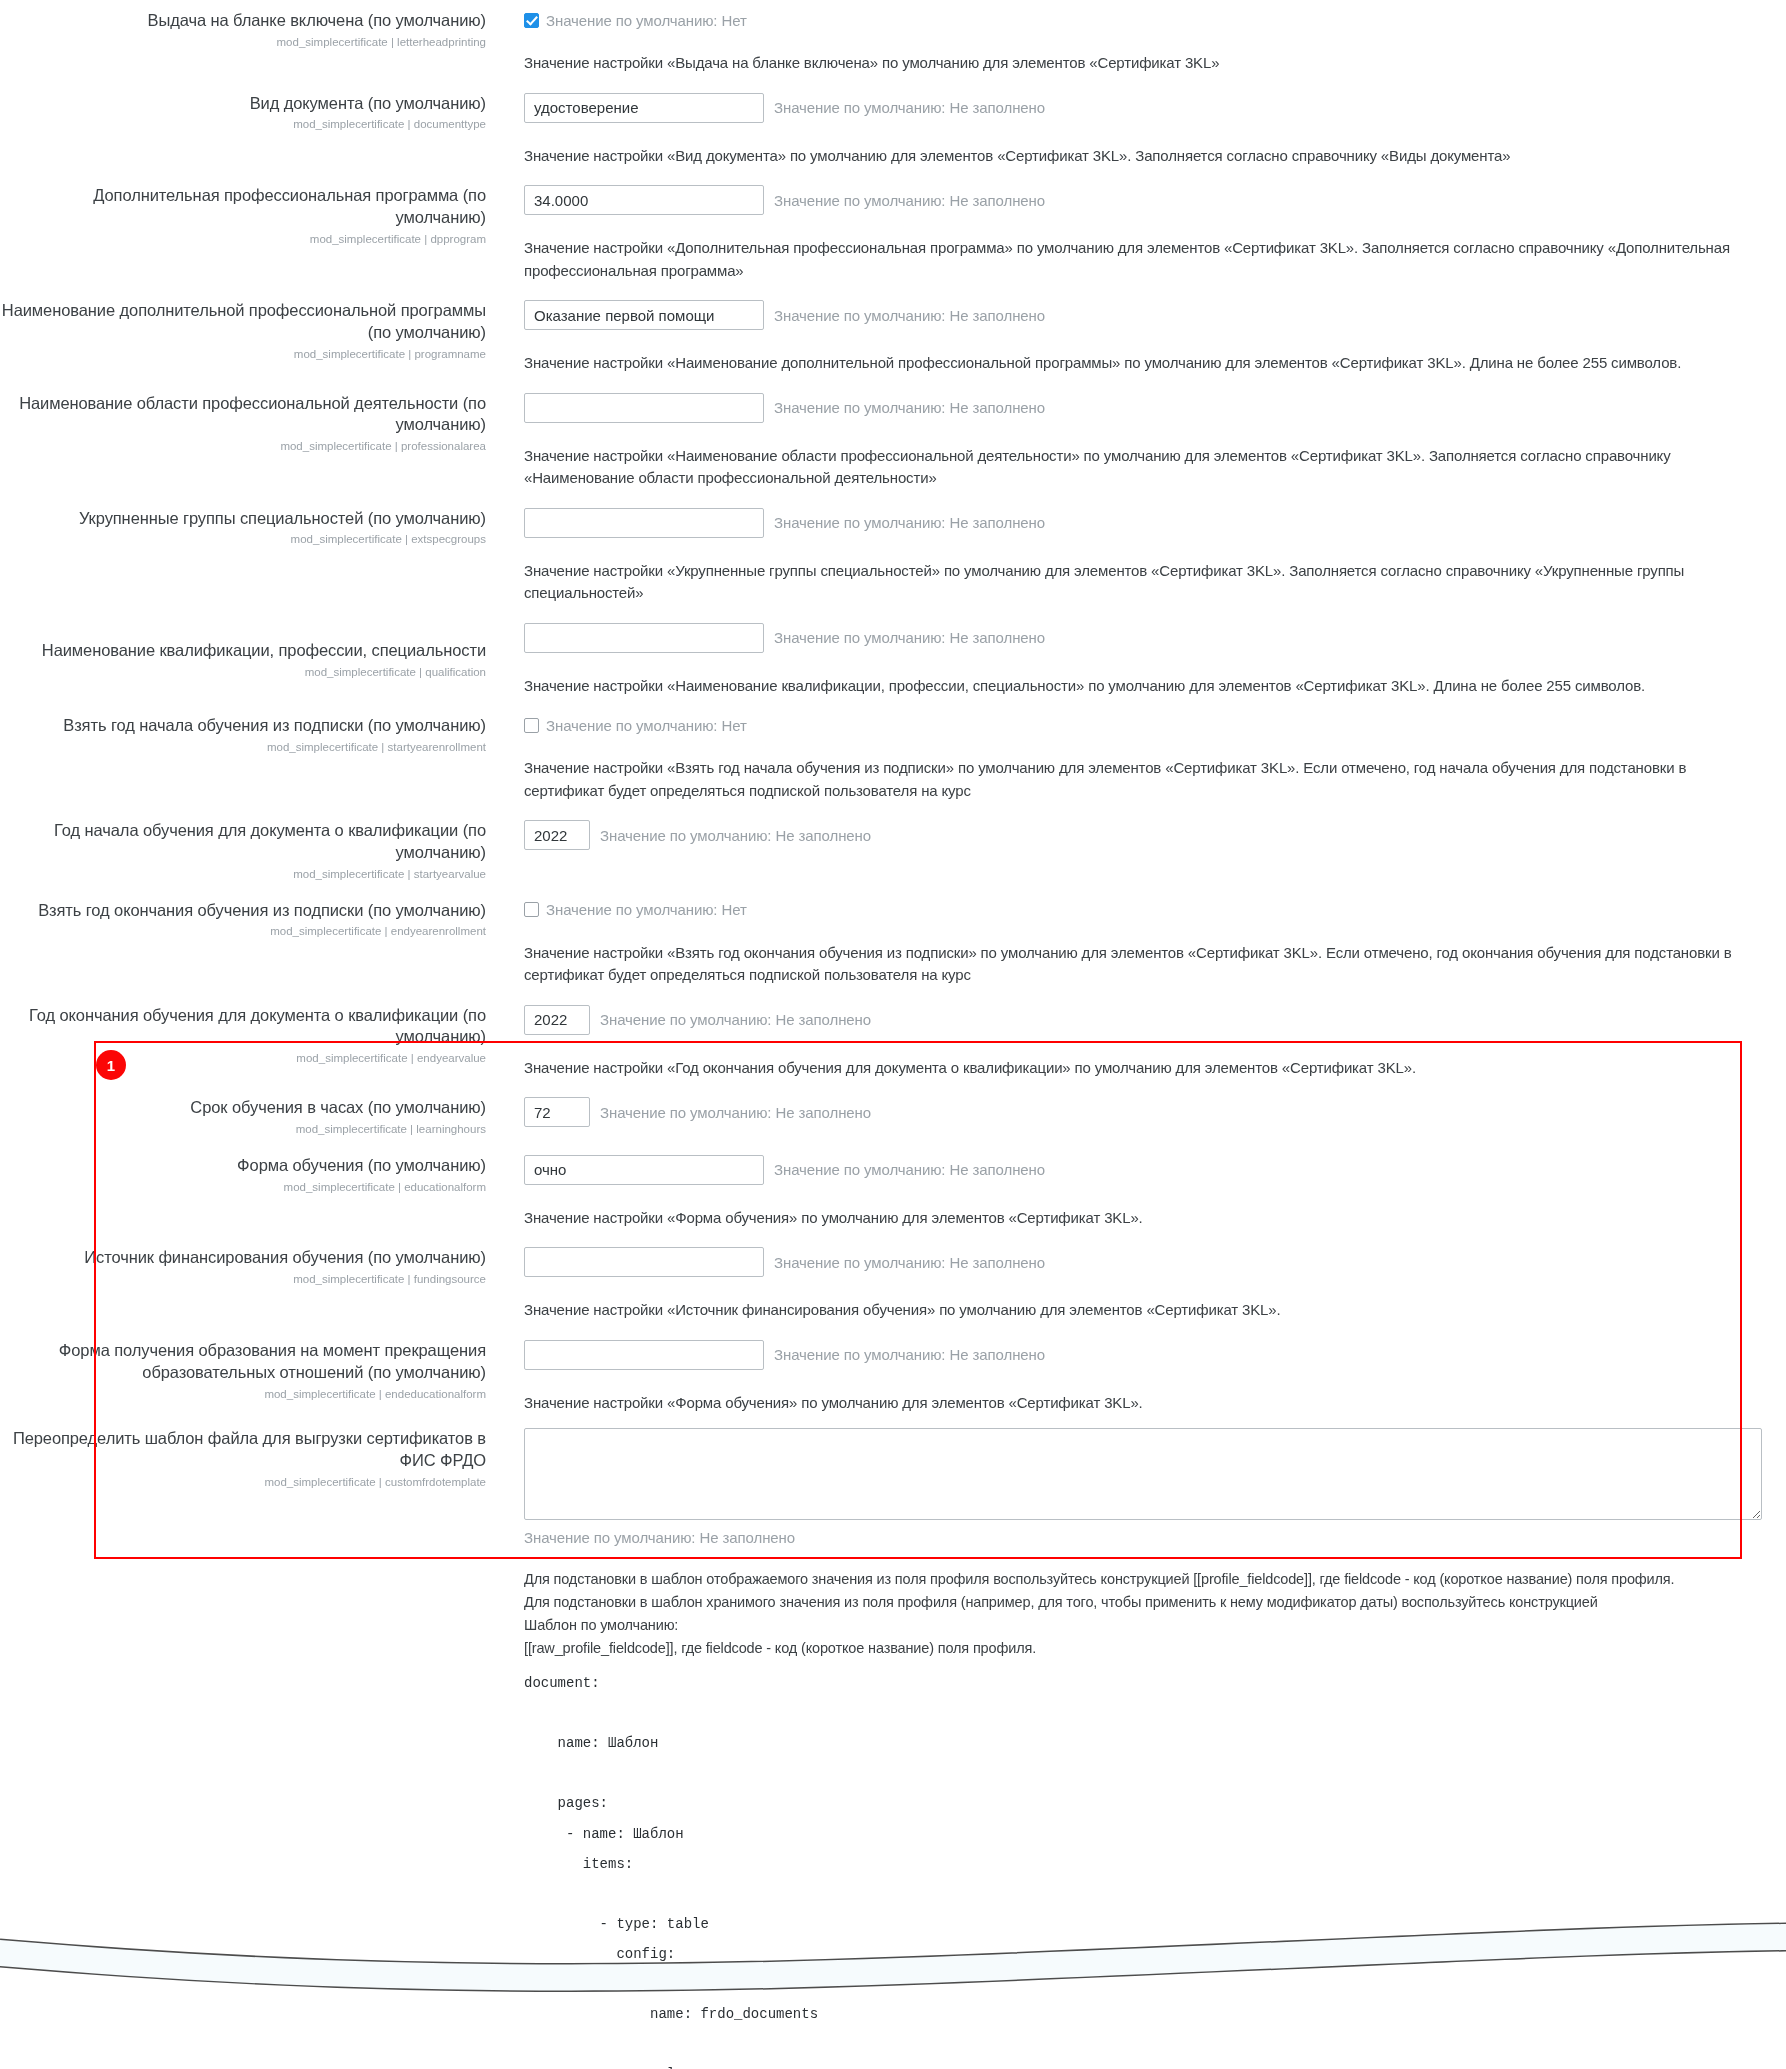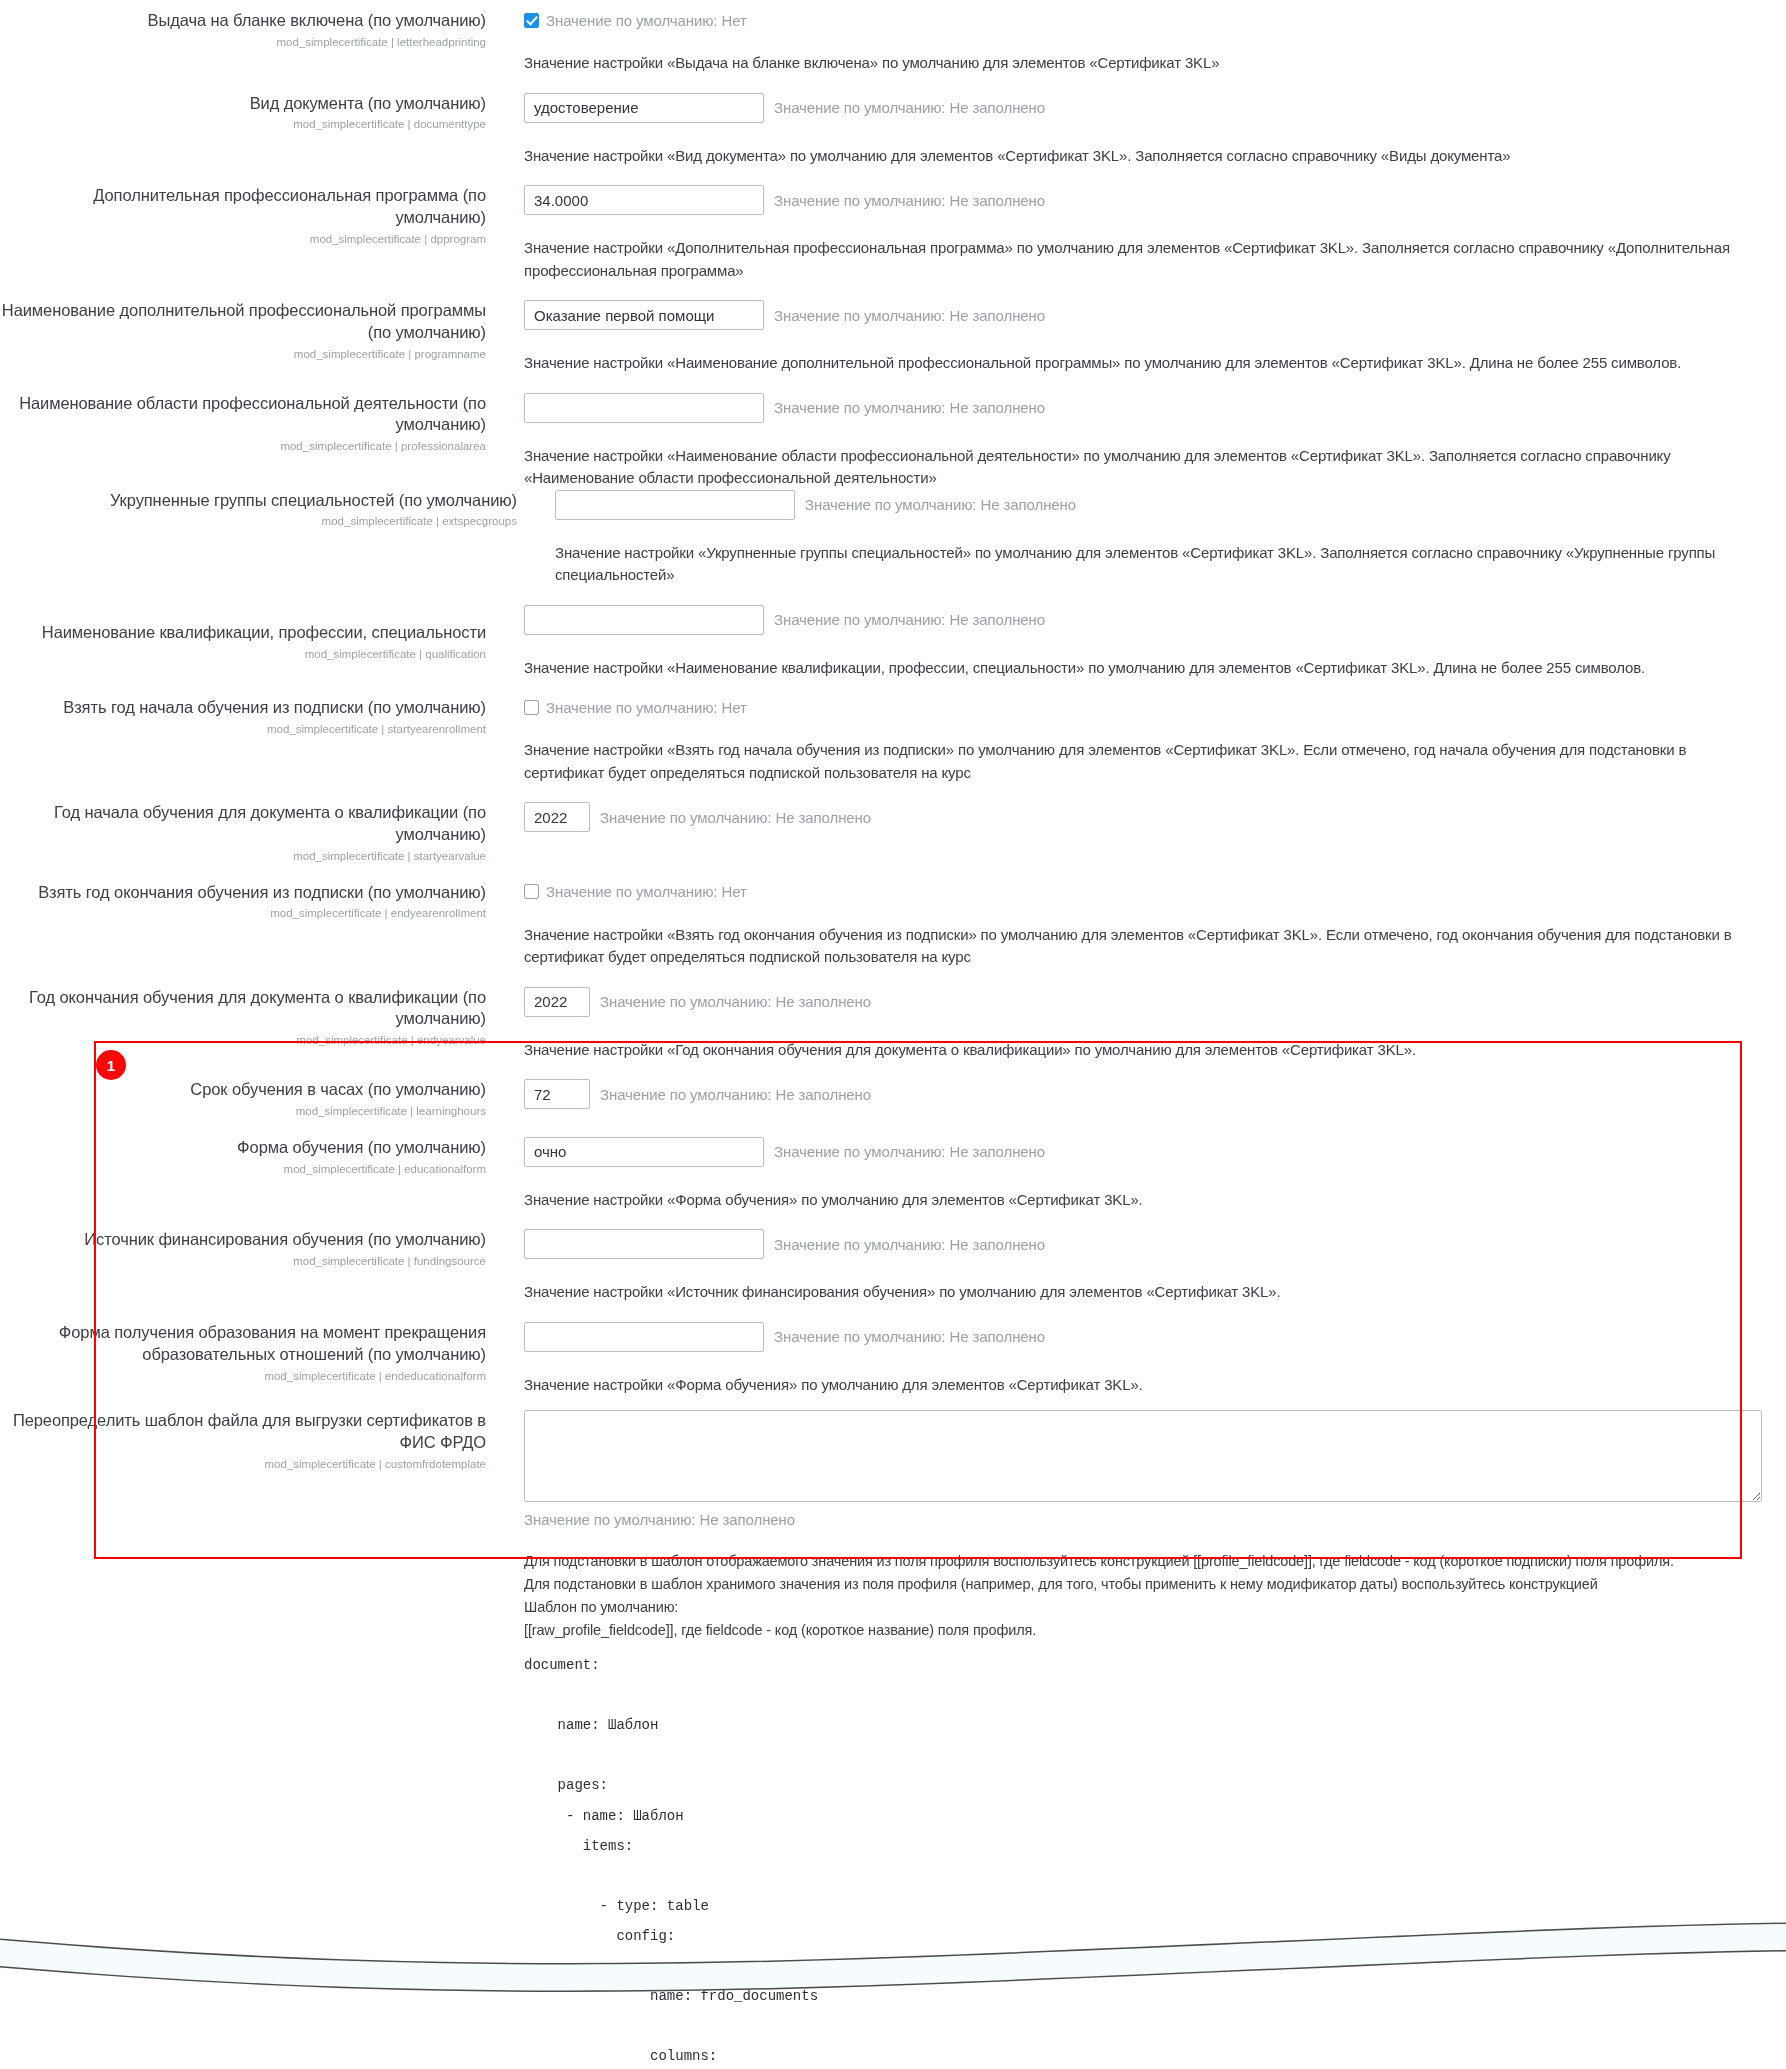--- a/index.html
+++ b/index.html
@@ -268,21 +268,21 @@
           <div class="label-code">mod_simplecertificate | professionalarea</div>
         </div>
         <div class="ctrl-col">
           <div class="ctrl-line">
             <input type="text" class="txt wide" value="" style="">
             <span class="defval">Значение по умолчанию: Не заполнено</span>
           </div>
           <div class="desc" style="margin-top: 22px;">Значение настройки «Наименование области профессиональной деятельности» по умолчанию для элементов «Сертификат 3KL». Заполняется согласно справочнику «Наименование области профессиональной деятельности»</div>
         </div>
       </div>
-      <div class="setting-row" style=" padding-left: 31px;">
+      <div class="setting-row" style="margin-top: 18px;">
         <div class="label-col">
           <div class="label-title">Укрупненные группы специальностей (по умолчанию)</div>
           <div class="label-code">mod_simplecertificate | extspecgroups</div>
         </div>
         <div class="ctrl-col">
           <div class="ctrl-line">
             <input type="text" class="txt wide" value="" style="">
             <span class="defval">Значение по умолчанию: Не заполнено</span>
           </div>
           <div class="desc" style="margin-top: 22px;">Значение настройки «Укрупненные группы специальностей» по умолчанию для элементов «Сертификат 3KL». Заполняется согласно справочнику «Укрупненные группы специальностей»</div>
@@ -405,21 +405,21 @@
       </div>
       <div class="setting-row" style="margin-top: 14px;">
         <div class="label-col">
           <div class="label-title">Переопределить шаблон файла для выгрузки сертификатов в ФИС ФРДО</div>
           <div class="label-code">mod_simplecertificate | customfrdotemplate</div>
         </div>
         <div class="ctrl-col">
           <textarea class="bigta" style=""></textarea>
           <div class="ta-default">Значение по умолчанию: Не заполнено</div>
           <div class="help-para">
-            <div>Для подстановки в шаблон отображаемого значения из поля профиля воспользуйтесь конструкцией [[profile_fieldcode]], где fieldcode - код (короткое подписки) поля профиля.</div>
+            <div>Для подстановки в шаблон отображаемого значения из поля профиля воспользуйтесь конструкцией [[profile_fieldcode]], где fieldcode - код (короткое название) поля профиля.</div>
             <div>Для подстановки в шаблон хранимого значения из поля профиля (например, для того, чтобы применить к нему модификатор даты) воспользуйтесь конструкцией</div>
             <div>Шаблон по умолчанию:</div>
             <div>[[raw_profile_fieldcode]], где fieldcode - код (короткое название) поля профиля.</div>
           </div>
           <pre class="yaml">document:
 
     name: Шаблон
 
     pages:
      - name: Шаблон

